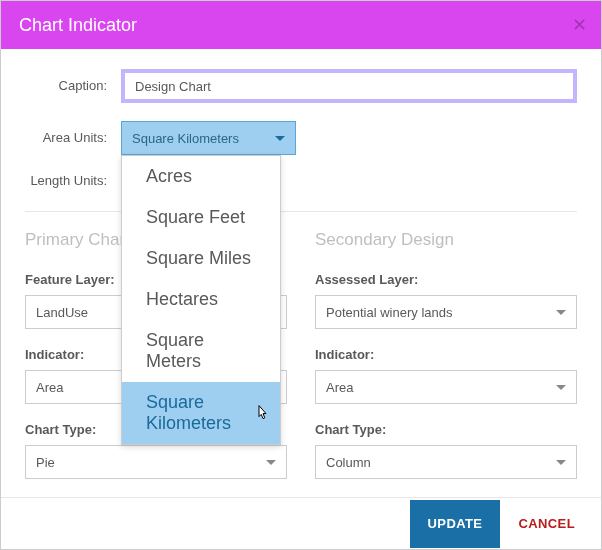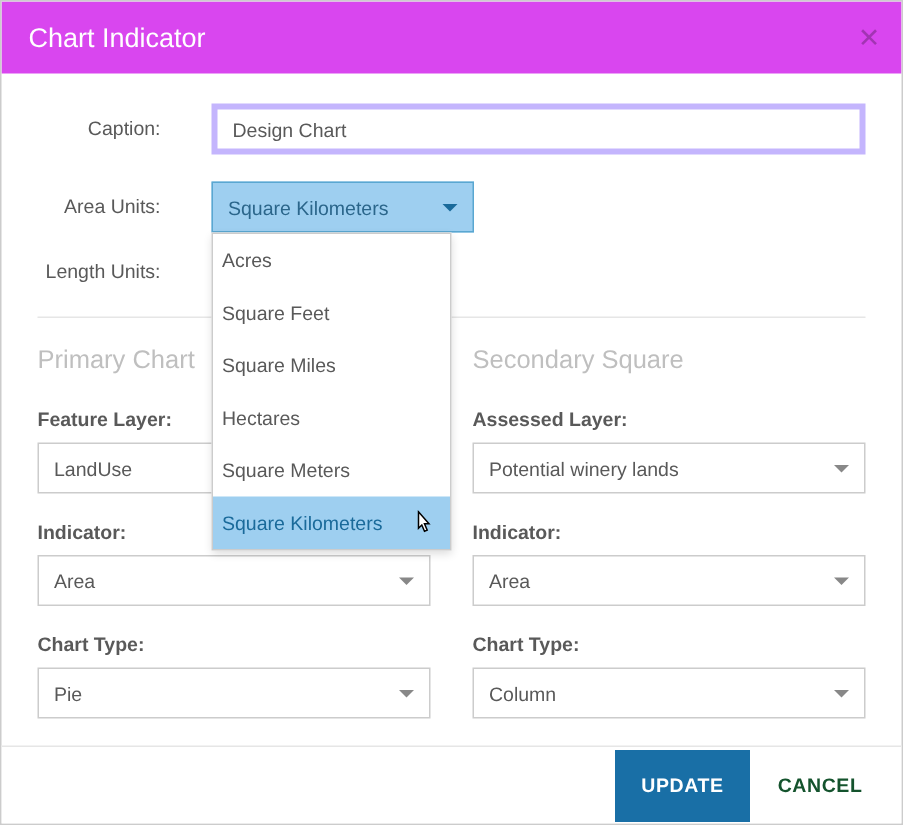--- a/index.html
+++ b/index.html
@@ -31,21 +31,20 @@
     color: rgba(0,0,0,0.25);
     cursor: pointer;
   }
   .content {
     padding: 20px 24px 0 24px;
   }
   .form-row {
     display: flex;
     align-items: center;
     margin-bottom: 18px;
-    gap: 20px;
   }
   .form-label {
     width: 96px;
     text-align: right;
     padding-right: 14px;
     color: #595959;
     font-size: 13px;
     line-height: 1.25;
   }
   .text-input {
@@ -83,22 +82,22 @@
     position: absolute;
     top: 34px;
     left: 0;
     width: 160px;
     background: #fff;
     border: 1px solid #ccc;
     box-shadow: 0 2px 6px rgba(0,0,0,0.15);
     z-index: 100;
   }
   .dropdown-item {
-    padding: 10px 6px;
-    font-size: 13px;
+    padding: 10px 24px;
+    font-size: 18px;
     color: #595959;
     cursor: pointer;
     position: relative;
   }
   .dropdown-item.highlight {
     background: #9ecff0;
     color: #1a6a9a;
   }
   .cursor-icon {
     position: absolute;
@@ -173,21 +172,21 @@
     height: 48px;
     padding: 0 18px;
     font-size: 13px;
     font-weight: 600;
     letter-spacing: 0.4px;
     cursor: pointer;
   }
   .btn-text {
     background: none;
     border: none;
-    color: #14532d;
+    color: #b91c1c;
     font-size: 13px;
     font-weight: 600;
     letter-spacing: 0.4px;
     padding: 0 10px;
     cursor: pointer;
   }
 </style>
 </head>
 <body>
 
@@ -252,21 +251,21 @@
       </div>
 
       <div class="field-label">Chart Type:</div>
       <div class="field-select">
         <span>Pie</span>
         <span class="caret-down-grey"></span>
       </div>
     </div>
 
     <div class="chart-col">
-      <div class="chart-heading">Secondary Square</div>
+      <div class="chart-heading">Secondary Design</div>
 
       <div class="field-label">Assessed Layer:</div>
       <div class="field-select">
         <span>Potential winery lands</span>
         <span class="caret-down-grey"></span>
       </div>
 
       <div class="field-label">Indicator:</div>
       <div class="field-select">
         <span>Area</span>

